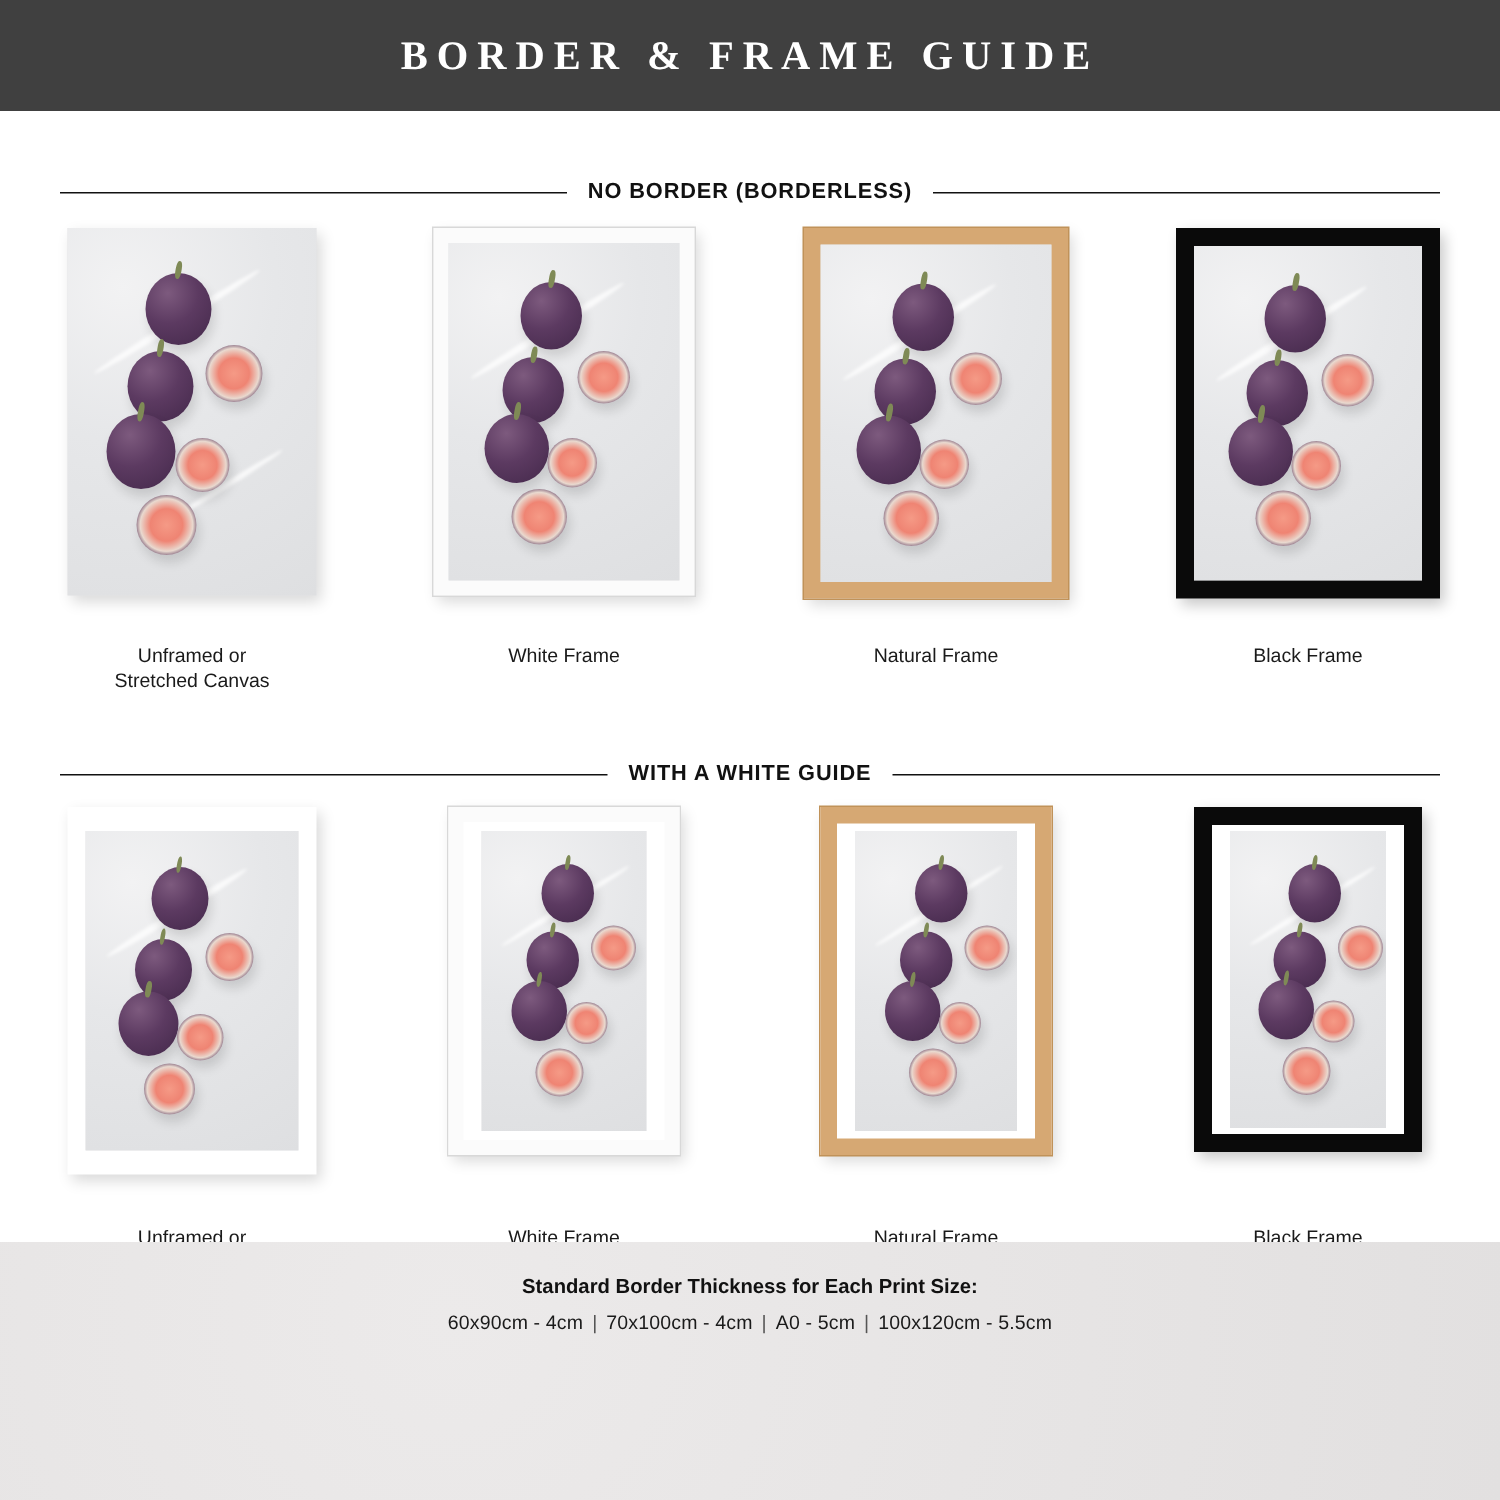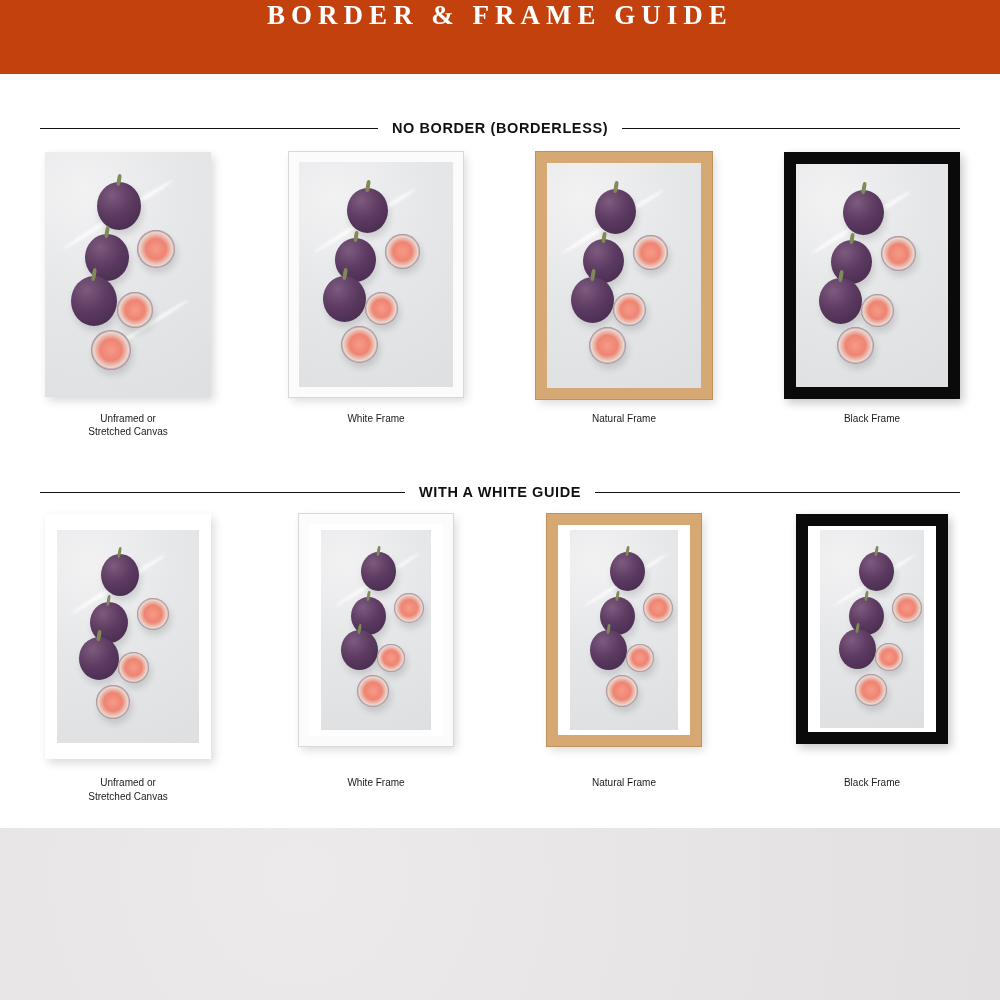--- a/index.html
+++ b/index.html
@@ -12,23 +12,23 @@
     height: 1000px;
     font-family: "Liberation Sans", sans-serif;
     color: #1a1a1a;
     overflow: hidden;
     position: relative;
   }
 
   
   .header {
     height: 74px;
-    background: #c2410c;
-    display: flex;
-    align-items: flex-start;
+    background: #404040;
+    display: flex;
+    align-items: center;
     justify-content: center;
   }
   .header-title {
     color: #ffffff;
     font-family: "Liberation Serif", serif;
     font-size: 27px;
     font-weight: bold;
     letter-spacing: 6px;
   }
 
@@ -68,22 +68,22 @@
     flex-direction: column;
     align-items: center;
   }
   .frame-box {
     height: 250px;
     display: flex;
     align-items: flex-start;
     justify-content: center;
   }
   .caption {
-    margin-top: 10px;
-    font-size: 10px;
+    margin-top: 26px;
+    font-size: 13px;
     line-height: 1.32;
     text-align: center;
     color: #1a1a1a;
   }
 
   
   .art {
     position: relative;
     background: #e3e4e6;
     overflow: hidden;
@@ -336,13 +336,15 @@
           <div class="fig half" style="width:28px;height:28px;left:55px;top:113px;"></div>
           <div class="fig half" style="width:32px;height:32px;left:35px;top:144px;"></div>
         </div>
       </div>
     </div>
     <div class="caption" style="white-space:pre-line;">Black Frame</div>
   </div>
 </div>
 
 <div class="footer">
+  <div class="footer-title">Standard Border Thickness for Each Print Size:</div>
+  <div class="sizes-line" id="sizes2"><span>60x90cm - 4cm</span><span class="sep">|</span><span>70x100cm - 4cm</span><span class="sep">|</span><span>A0 - 5cm</span><span class="sep">|</span><span>100x120cm - 5.5cm</span></div>
 </div>
 
 </body></html>

